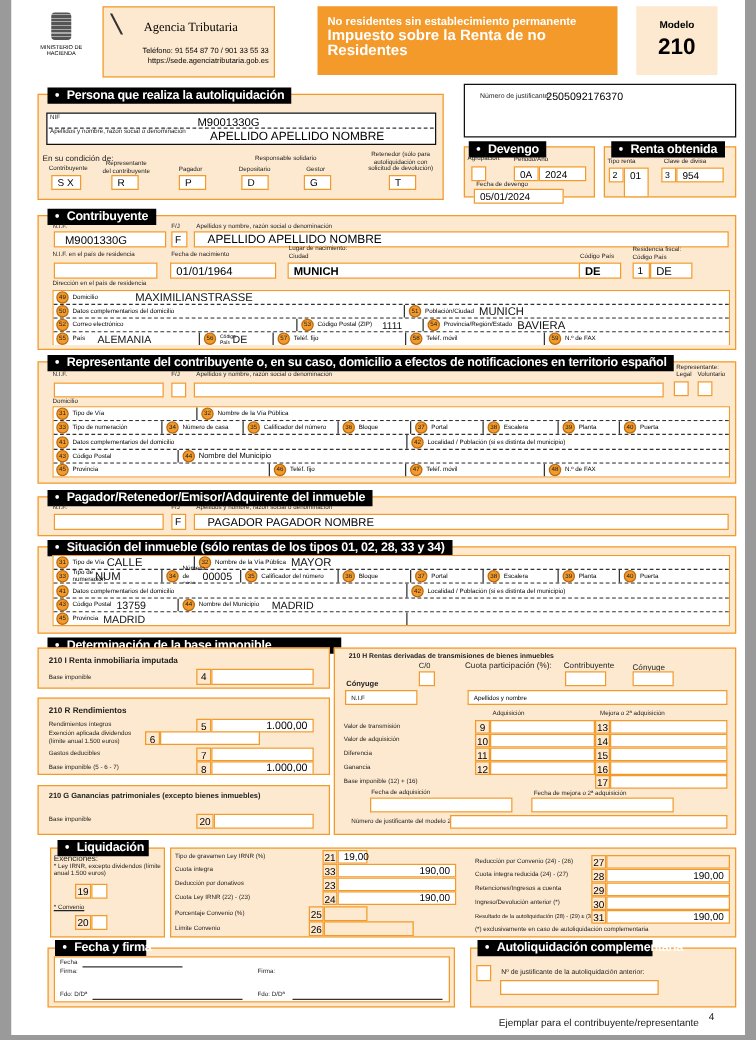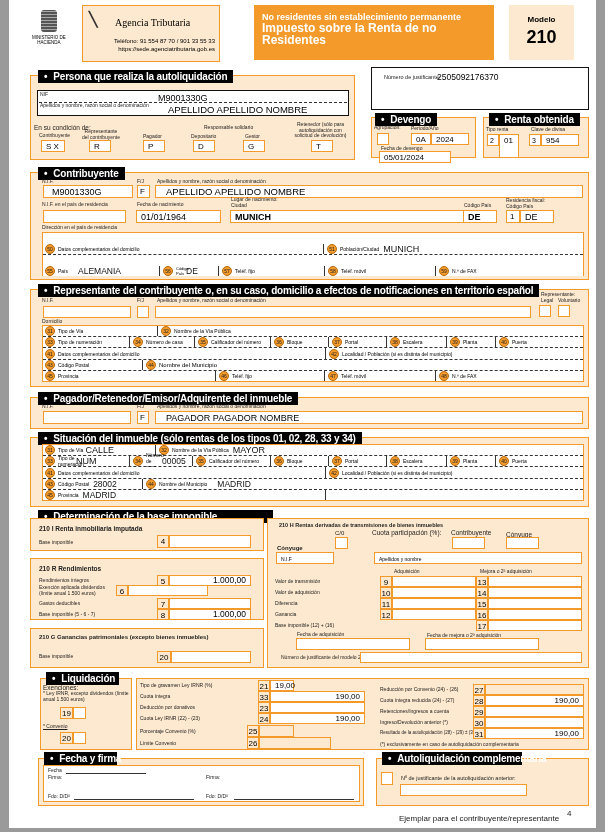--- a/index.html
+++ b/index.html
@@ -107,29 +107,52 @@
 <div class="box" style="left:127px;top:210px;width:85px;height:13px;font-size:9px">01/01/1964</div>
 <div class="lbl" style="left:222px;top:197px;width:60px;white-space:normal">Lugar de nacimiento: Ciudad</div>
 <div class="box" style="left:221px;top:210px;width:240px;height:13px;font-size:9px;font-weight:bold">MUNICH</div>
 <div class="lbl" style="left:455px;top:203px">Código País</div>
 <div class="box" style="left:454px;top:210px;width:34px;height:13px;font-size:9px;font-weight:bold">DE</div>
 <div class="lbl" style="left:497px;top:198px;width:48px;white-space:normal">Residencia fiscal: Código País</div>
 <div class="box" style="left:497px;top:210px;width:14px;height:13px;font-size:8px;padding-left:3px">1</div>
 <div class="box" style="left:511px;top:210px;width:34px;height:13px;font-size:9px">DE</div>
 <div class="lbl" style="left:33px;top:225px">Dirección en el país de residencia</div>
 <div class="abs" style="left:33px;top:232px;width:542px;height:44px;background:#fff;border:1.5px solid #f39a2a">
+  <div class="drow" style="left:0;top:0;width:100%;height:11px">
+    <div class="cell" style="left:0;width:100%">
+          <span class="circ">49</span>
+          <span>Domicilio</span>
+          <span class="val" style="margin-left:30px;font-size:9px">MAXIMILIANSTRASSE</span>
+        </div>
+  </div>
   <div class="drow" style="left:0;top:11px;width:100%;height:11px">
     <div class="cell br" style="left:0;width:281px">
           <span class="circ">50</span>
           <span>Datos complementarios del domicilio</span>
         </div>
     <div class="cell" style="left:282px;width:260px">
           <span class="circ">51</span>
           <span>Población/Ciudad</span>
           <span class="val" style="margin-left:4px;font-size:9px">MUNICH</span>
+        </div>
+  </div>
+  <div class="drow" style="left:0;top:22px;width:100%;height:11px">
+    <div class="cell br" style="left:0;width:195px">
+          <span class="circ">52</span>
+          <span>Correo electrónico</span>
+        </div>
+    <div class="cell br" style="left:196px;width:100px">
+          <span class="circ">53</span>
+          <span>Código Postal (ZIP)</span>
+          <span class="val" style="margin-left:8px;font-size:8px">1111</span>
+        </div>
+    <div class="cell" style="left:297px;width:245px">
+          <span class="circ">54</span>
+          <span>Provincia/Región/Estado</span>
+          <span class="val" style="margin-left:4px;font-size:9px">BAVIERA</span>
         </div>
   </div>
   <div class="drow" style="left:0;top:33px;width:100%;height:10px;border-bottom:none">
     <div class="cell br" style="left:0;width:117px">
           <span class="circ">55</span>
           <span>País</span>
           <span class="val" style="margin-left:10px;font-size:8.5px">ALEMANIA</span>
         </div>
     <div class="cell br" style="left:118px;width:58px">
           <span class="circ">56</span>
@@ -317,21 +340,21 @@
         </div>
     <div class="cell" style="left:284px;width:258px">
           <span class="circ">42</span>
           <span>Localidad / Población (si es distinta del municipio)</span>
         </div>
   </div>
   <div class="drow" style="left:0;top:34px;width:100%;height:11px">
     <div class="cell br" style="left:0;width:100px">
           <span class="circ">43</span>
           <span>Código Postal</span>
-          <span class="val" style="font-size:8.5px;margin-left:4px">28002</span>
+          <span class="val" style="font-size:8.5px;margin-left:4px">13759</span>
         </div>
     <div class="cell" style="left:101px;width:440px">
           <span class="circ">44</span>
           <span>Nombre del Municipio</span>
           <span class="val" style="font-size:8.5px;margin-left:10px">MADRID</span>
         </div>
   </div>
   <div class="drow" style="left:0;top:45px;width:100%;height:10px;border-bottom:none">
     <div class="cell br" style="left:0;width:283px">
           <span class="circ">45</span>

